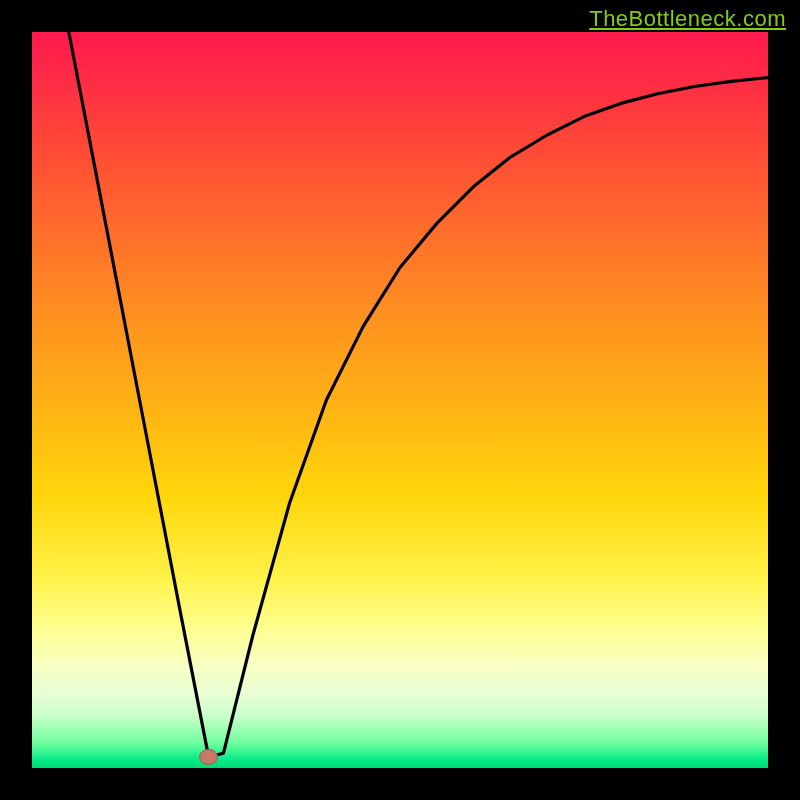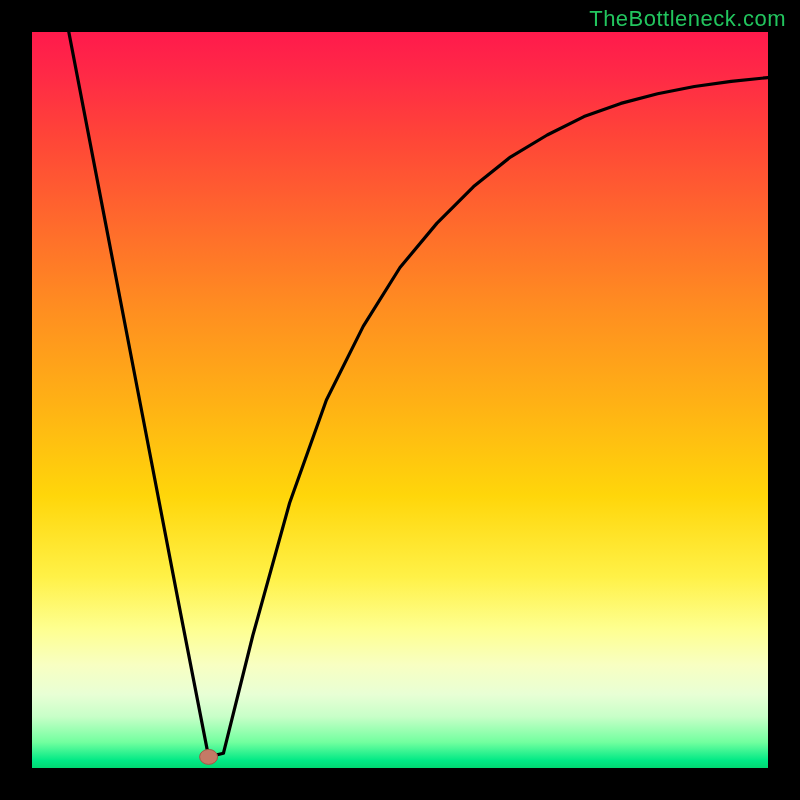--- a/index.html
+++ b/index.html
@@ -48,25 +48,26 @@
     left: 0;
     top: 0;
     width: 736px;
     height: 736px;
     pointer-events: none;
   }
   .watermark {
     position: absolute;
     top: 6px;
     right: 14px;
-    color: #22c55e;
+    color: #84cc16;
     font-size: 22px;
     letter-spacing: 0.5px;
     font-weight: 500;
     pointer-events: none;
+    text-decoration: underline;
   }
   .curve {
     fill: none;
     stroke: #000;
     stroke-width: 3.2;
     stroke-linejoin: round;
     stroke-linecap: round;
   }
   .marker {
     fill: #c47a66;

